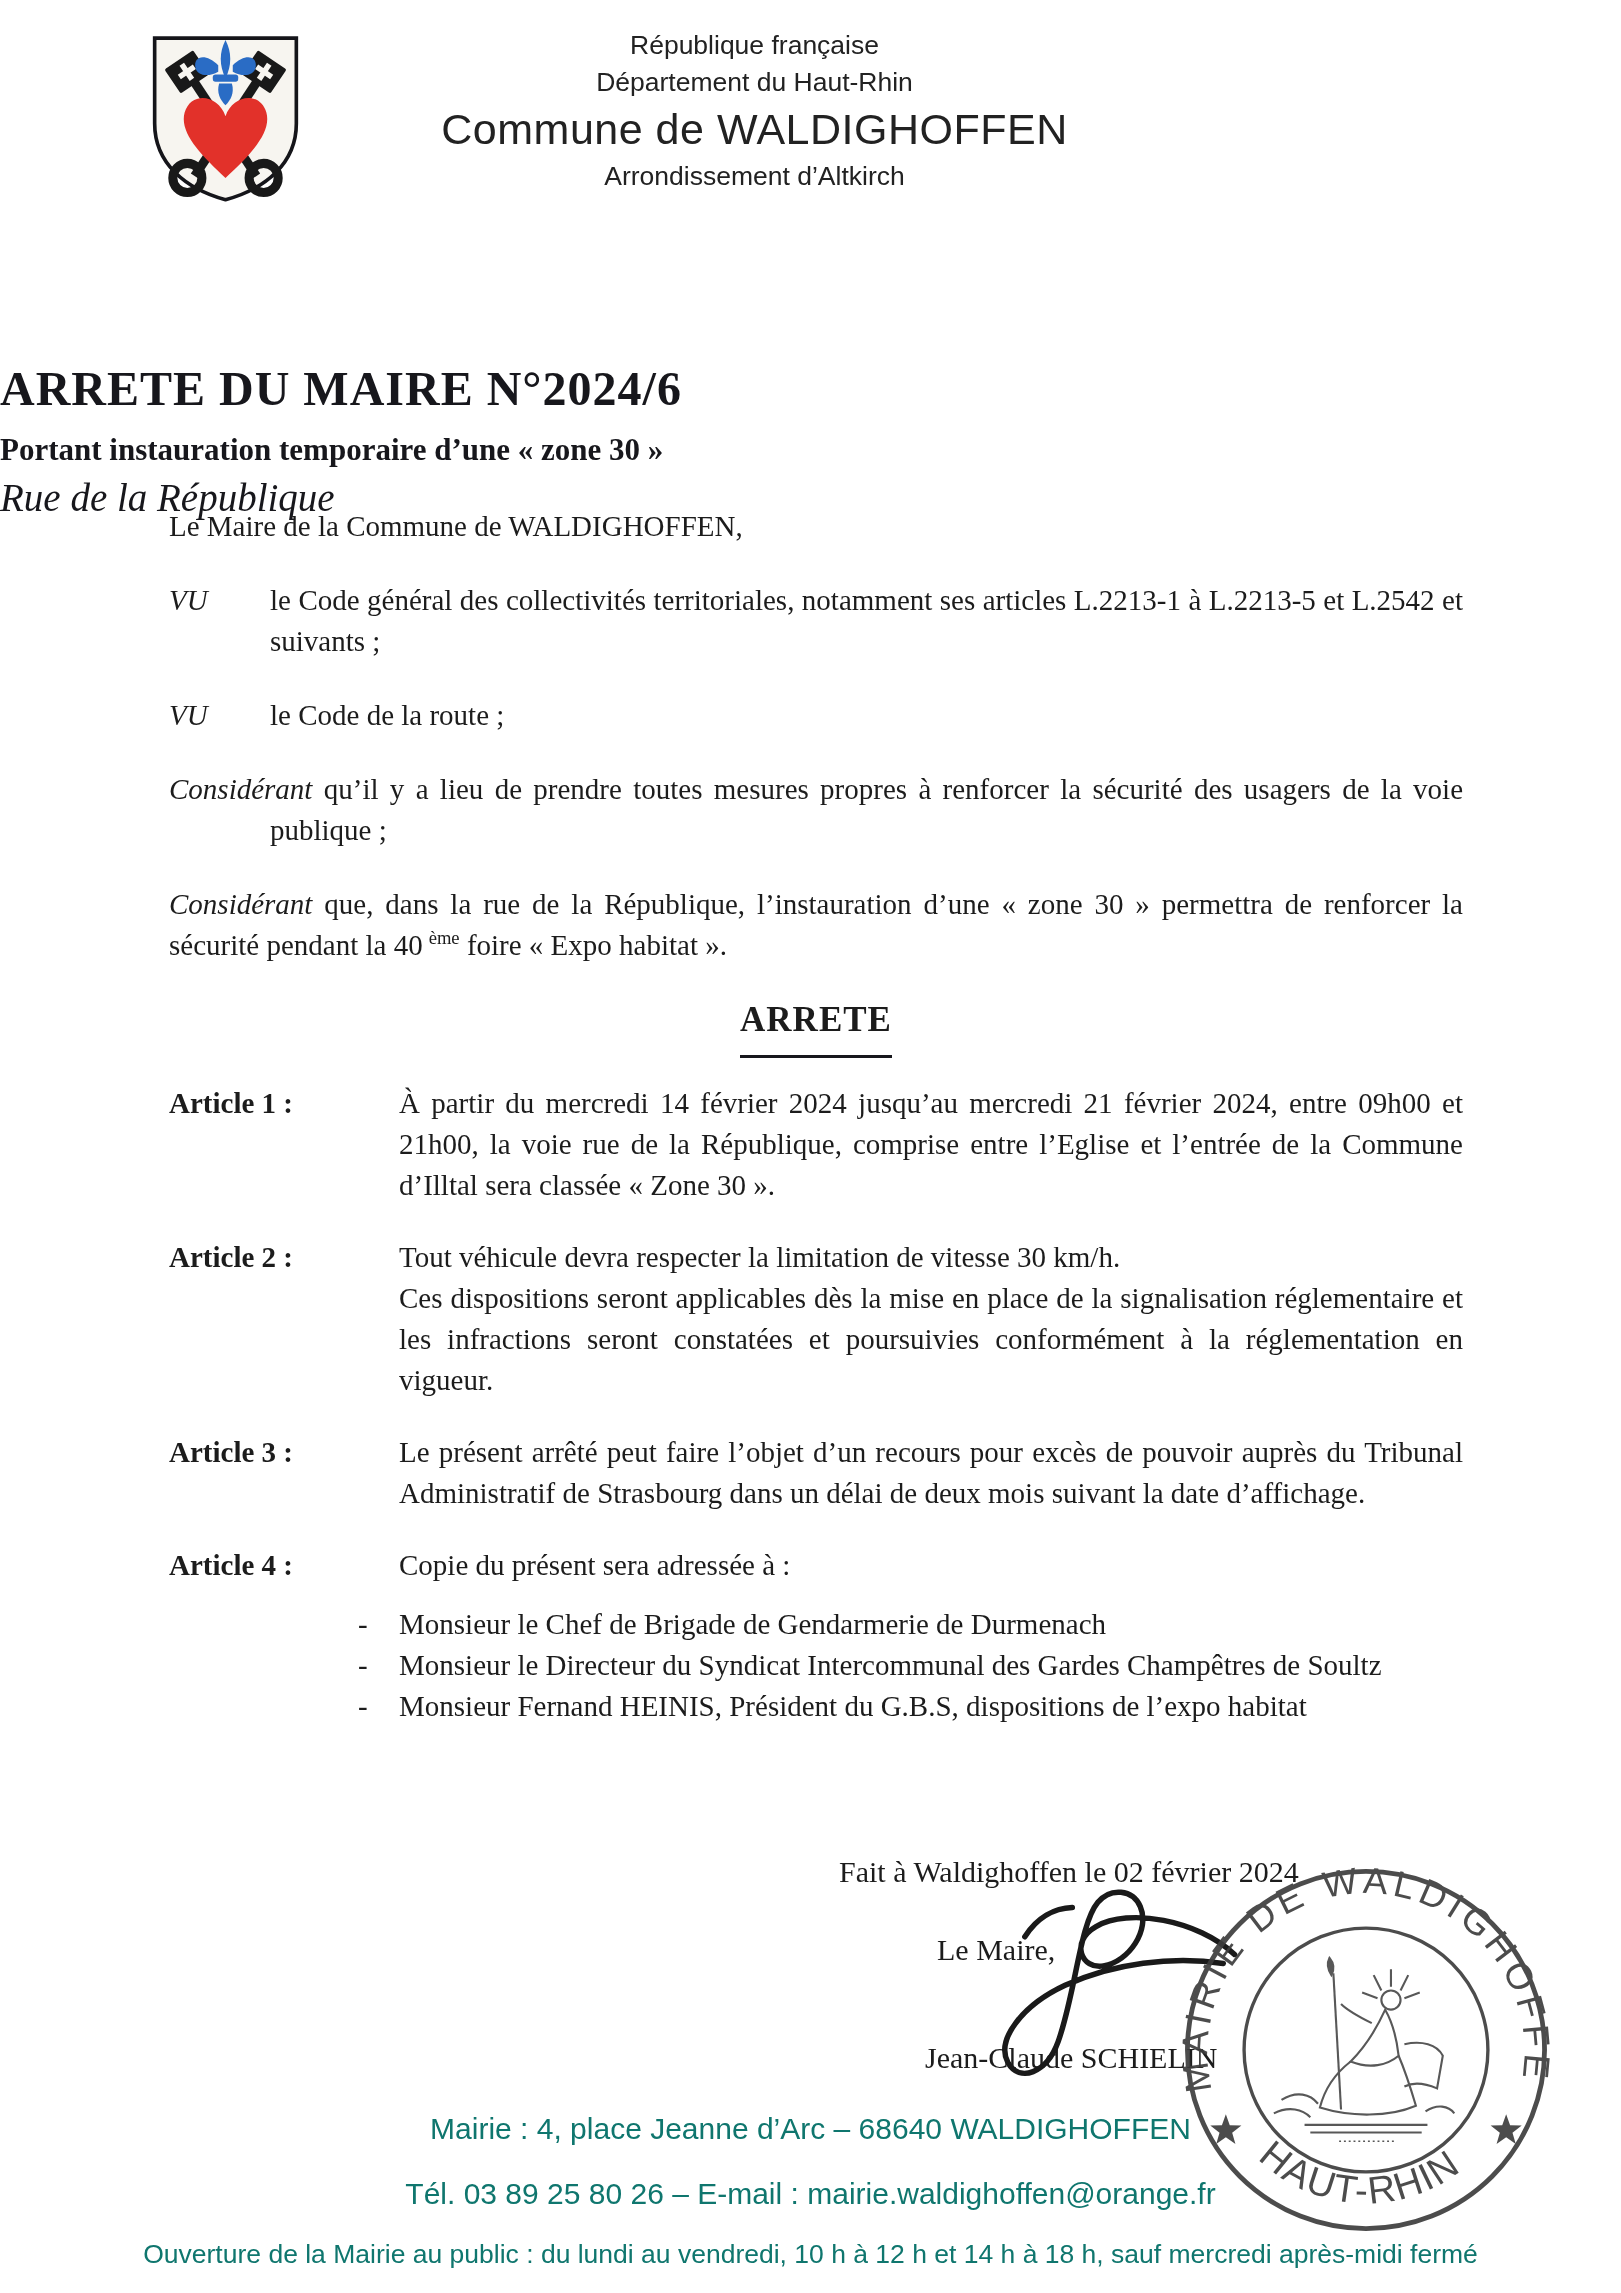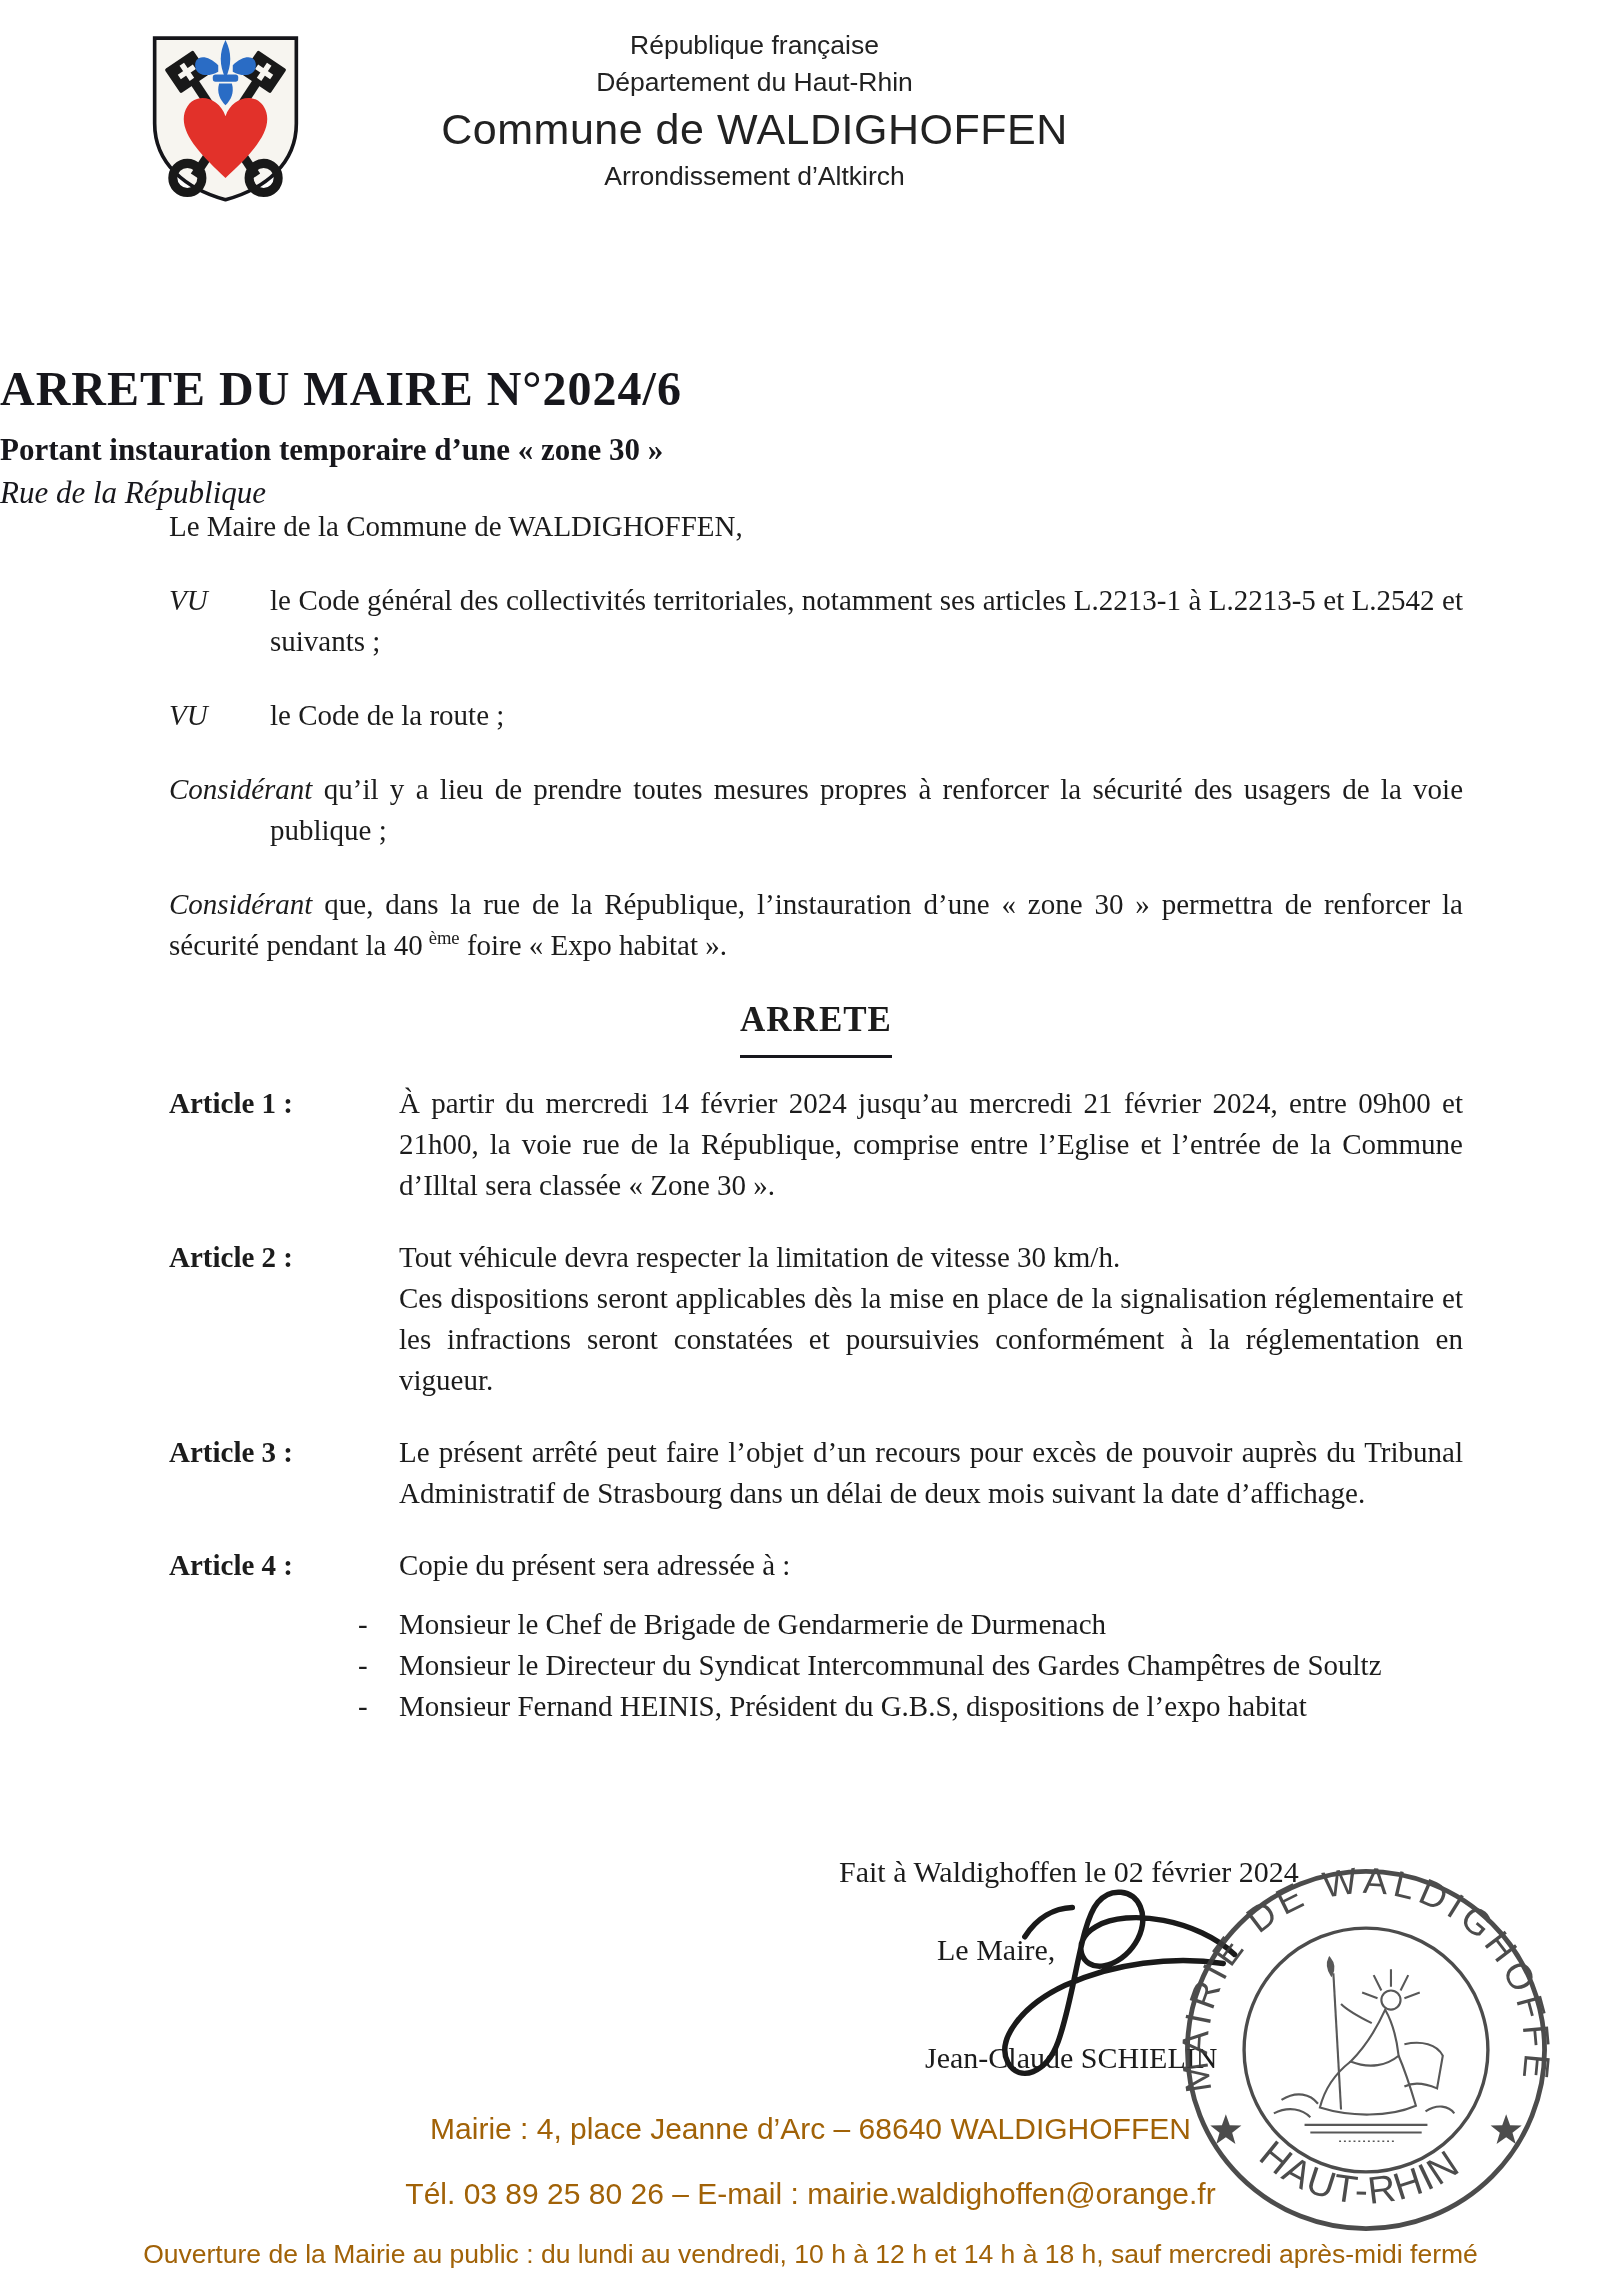--- a/index.html
+++ b/index.html
@@ -20,21 +20,21 @@
     font-family:"Liberation Sans", sans-serif;
     transform:translateX(-56px);
     color:#222;
   }
   .hdr-line{font-size:26.5px;line-height:37px;}
   .hdr-commune{font-size:43px;line-height:57px;letter-spacing:0.5px;}
   
   .titleblock{position:absolute;top:361px;left:0;width:1621px;text-align:left;color:#17171c;}
   .title-main{font-size:48px;font-weight:bold;letter-spacing:1px;}
   .title-sub{font-size:31px;font-weight:bold;margin-top:15.7px;}
-  .title-street{font-size:31px;font-style:italic;margin-top:7.8px;}
+  .title-street{font-size:39px;font-style:italic;margin-top:7.8px;}
   
   .bodytext{
     position:absolute;left:169px;top:506px;width:1294px;
     font-size:29px;line-height:41px;
   }
   .intro{margin:0 0 33px 0;}
   .vu{display:grid;grid-template-columns:101px 1fr;margin:0 0 33px 0;}
   .vu-label{font-style:italic;}
   .vu-text{text-align:justify;}
   .cons{margin:0 0 33px 0;text-align:justify;}
@@ -56,21 +56,21 @@
   .rec-text{text-align:justify;}
   
   .fait{position:absolute;left:839px;top:1855px;font-size:30px;}
   .maire{position:absolute;left:937px;top:1933px;font-size:30px;}
   .signame{position:absolute;left:925px;top:2041px;font-size:30px;}
   .sig{position:absolute;left:933px;top:1868px;width:339px;height:220px;transform:rotate(-5deg);}
   .stamp{position:absolute;left:1174px;top:1858px;width:384px;height:384px;opacity:.92;}
   
   .footer{
     position:absolute;top:2109px;left:0;width:1621px;
-    text-align:center;font-family:"Liberation Sans", sans-serif;color:#a16207;
+    text-align:center;font-family:"Liberation Sans", sans-serif;color:#0f766e;
   }
   .footer-l1,.footer-l2{font-size:30px;line-height:39px;margin-bottom:25.5px;}
   .footer-l3{font-size:26.5px;line-height:33px;}
 </style>
 </head>
 <body>
 
 <div class="page">
 
   <svg class="crest" viewBox="0 0 180 196" aria-hidden="true">

